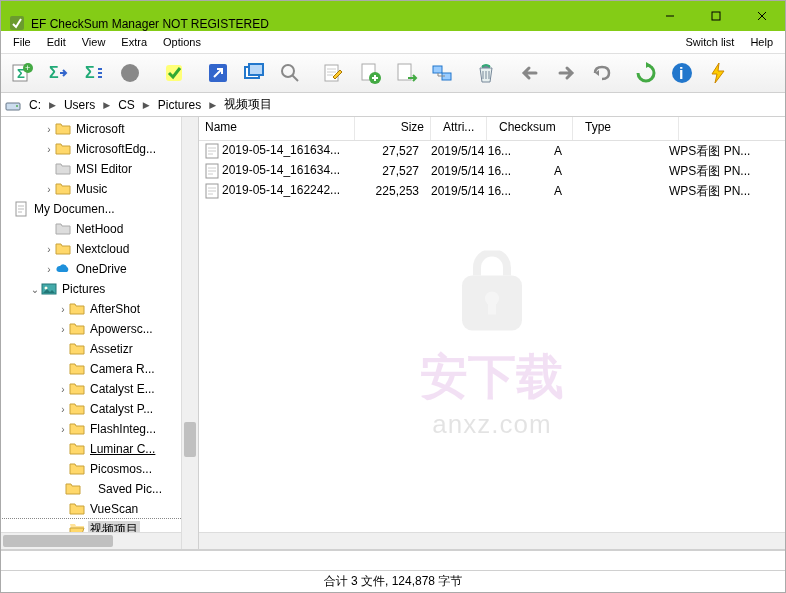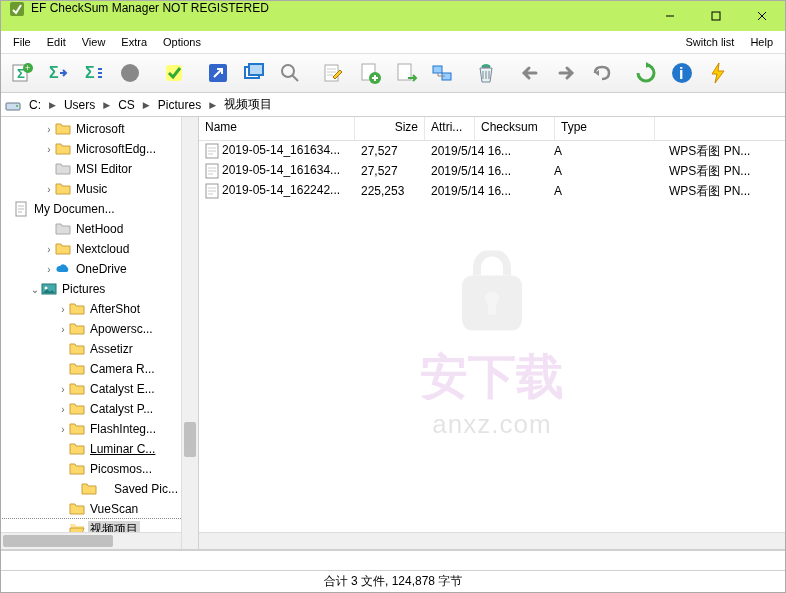--- a/index.html
+++ b/index.html
@@ -1,17 +1,17 @@
 <!DOCTYPE html>
 <html><head>
 <meta charset="utf-8">
 <style>
 * { margin: 0; padding: 0; box-sizing: border-box; font-family: "Segoe UI", Tahoma, sans-serif; }
 body { width: 786px; height: 593px; background: #fff; border: 1px solid #aaa; display: flex; flex-direction: column; overflow: hidden; position: relative; }
-.titlebar { height: 30px; display: flex; align-items: flex-start; padding: 0 0 0 8px; background: #bef264; }
+.titlebar { height: 30px; display: flex; align-items: flex-end; padding: 0 0 0 8px; background: #84cc16; }
 .titlebar .app-icon { width: 16px; height: 16px; margin-right: 6px; }
 .titlebar .title { font-size: 12px; flex: 1; color: #000; }
 .titlebar .win-btns { display: flex; }
 .titlebar .win-btn { width: 46px; height: 30px; display: flex; align-items: center; justify-content: center; font-size: 12px; }
 .menubar { height: 22px; display: flex; align-items: center; padding: 0 4px; font-size: 11px; }
 .menubar .menu-item { padding: 2px 8px; cursor: default; }
 .menubar .spacer { flex: 1; }
 .toolbar { height: 40px; display: flex; align-items: center; padding: 2px 4px; border-top: 1px solid #e0e0e0; border-bottom: 1px solid #d0d0d0; gap: 2px; background: linear-gradient(#fdfdfd,#f0f0f0); }
 .toolbar .tbtn { width: 34px; height: 34px; display: flex; align-items: center; justify-content: center; border: 1px solid transparent; border-radius: 3px; }
 .toolbar .sep { width: 6px; }
@@ -26,27 +26,27 @@
 .tree-row .exp { width: 12px; text-align: center; font-size: 10px; color: #666; }
 .tree-row .icn { width: 16px; height: 16px; margin-right: 3px; flex-shrink:0; }
 .tree-row.selected { outline: 1px dotted #888; }
 .tree-row.selected .lbl { background: #d8d8d8; }
 .tree-row .lbl { padding: 0 2px; }
 .tree-scroll-v { position:absolute; right:0; top:0; bottom:0; width:17px; background:#f0f0f0; border-left:1px solid #ddd; }
 .tree-scroll-v .thumb { position:absolute; left:2px; right:2px; top:305px; height:35px; background:#c0c0c0; border-radius:2px; }
 .tree-scroll-h { position:absolute; left:0; right:17px; bottom:0; height:17px; background:#f0f0f0; border-top:1px solid #ddd; }
 .tree-scroll-h .thumb { position:absolute; top:2px; bottom:2px; left:2px; width:110px; background:#c0c0c0; border-radius:2px; }
 .filelist { flex: 1; display: flex; flex-direction: column; position: relative; }
-.fl-header { display: flex; height: 24px; border-bottom: 1px solid #e0e0e0; font-size: 12px; }
+.fl-header { display: flex; height: 24px; border-bottom: 1px solid #e0e0e0; font-size: 12px; gap: 6px; }
 .fl-header .col { padding: 3px 6px; border-right: 1px solid #e8e8e8; text-align: left; }
 .fl-header .col.rt { text-align: right; }
 .fl-body { flex: 1; font-size: 12px; position: relative; }
 .fl-row { display: flex; height: 20px; align-items: center; }
 .fl-row .cell { padding: 0 6px; overflow: hidden; text-overflow: ellipsis; white-space: nowrap; }
-.fl-row .cell.rt { }
+.fl-row .cell.rt { text-align: right; }
 .fl-row .cell.ct { text-align: center; }
 .fl-row .file-icn { width:14px; height:16px; margin-right:3px; display:inline-block; vertical-align:middle; }
 .fl-scroll-h { position:absolute; left:0; right:0; bottom:0; height:17px; background:#f0f0f0; border-top:1px solid #ddd; }
 .statusbar { height: 22px; border-top: 1px solid #d0d0d0; display:flex; align-items:center; justify-content:center; font-size:12px; }
 .watermark { position:absolute; left:50%; top:50%; transform:translate(-50%,-50%); text-align:center; opacity:0.13; pointer-events:none; font-family: "Microsoft YaHei", sans-serif; }
 .watermark .wm1 { font-size:48px; font-weight:bold; color:#a21caf; }
 .watermark .wm2 { font-size:26px; color:#333; letter-spacing:1px; }
 .watermark .wm-icon { width:80px; height:90px; margin:0 auto 4px; }
 
 .c-name{width:156px} .c-size{width:70px} .c-mod{width:108px} .c-attr{width:50px} .c-chk{width:80px} .c-type{width:100px}
@@ -361,21 +361,21 @@
             </svg></span>
           <span class="lbl">Luminar C...</span>
         </div>
         <div class="tree-row" style="padding-left: 56px;">
           <span class="exp"></span>
           <span class="icn"><svg viewBox="0 0 16 16">
               <path d="M1 3h5l1 2h8v8H1Z" fill="#ffd86b" stroke="#c9a23a"></path>
             </svg></span>
           <span class="lbl">Picosmos...</span>
         </div>
-        <div class="tree-row" style="padding-left: 56px; gap: 12px;">
+        <div class="tree-row" style="padding-left: 40px; gap: 12px;">
           <span class="exp"></span>
           <span class="icn"><svg viewBox="0 0 16 16">
               <path d="M1 3h5l1 2h8v8H1Z" fill="#ffd86b" stroke="#c9a23a"></path>
             </svg></span>
           <span class="lbl">Saved Pic...</span>
         </div>
         <div class="tree-row" style="padding-left: 56px;">
           <span class="exp"></span>
           <span class="icn"><svg viewBox="0 0 16 16">
               <path d="M1 3h5l1 2h8v8H1Z" fill="#ffd86b" stroke="#c9a23a"></path>

